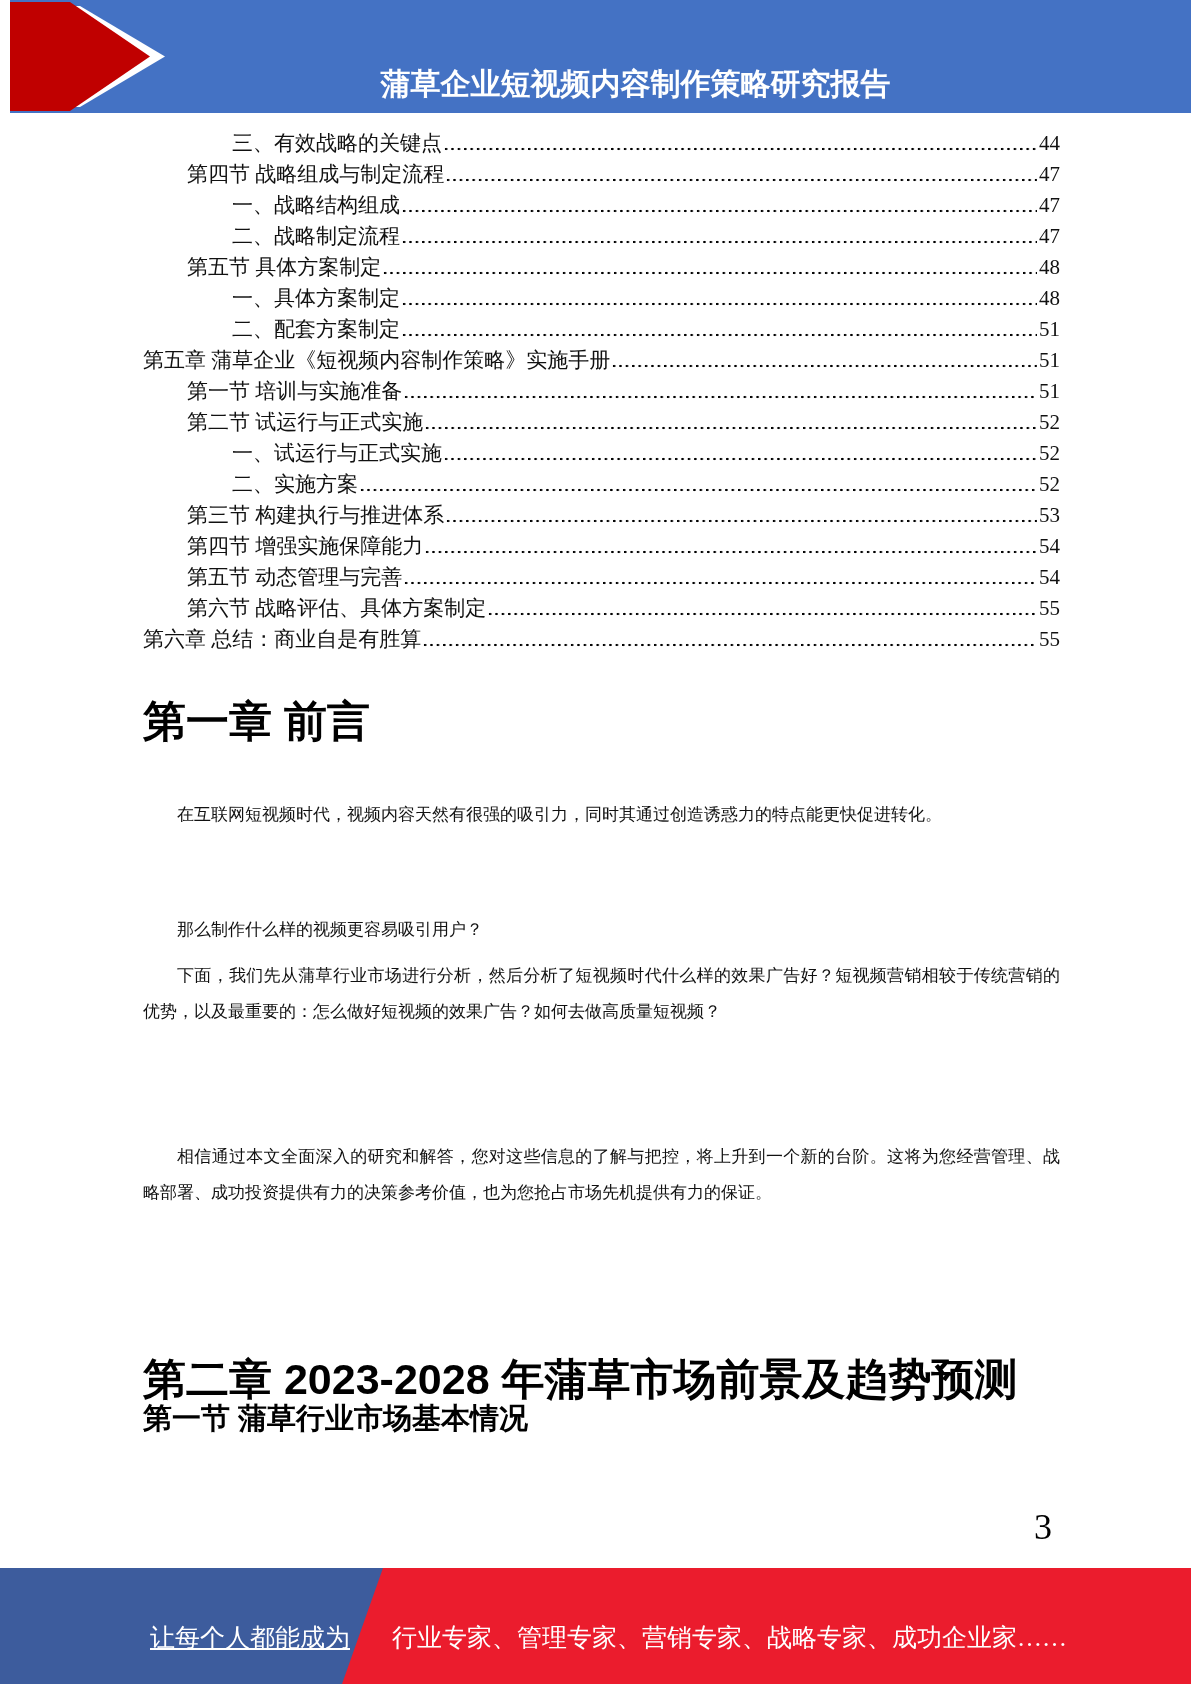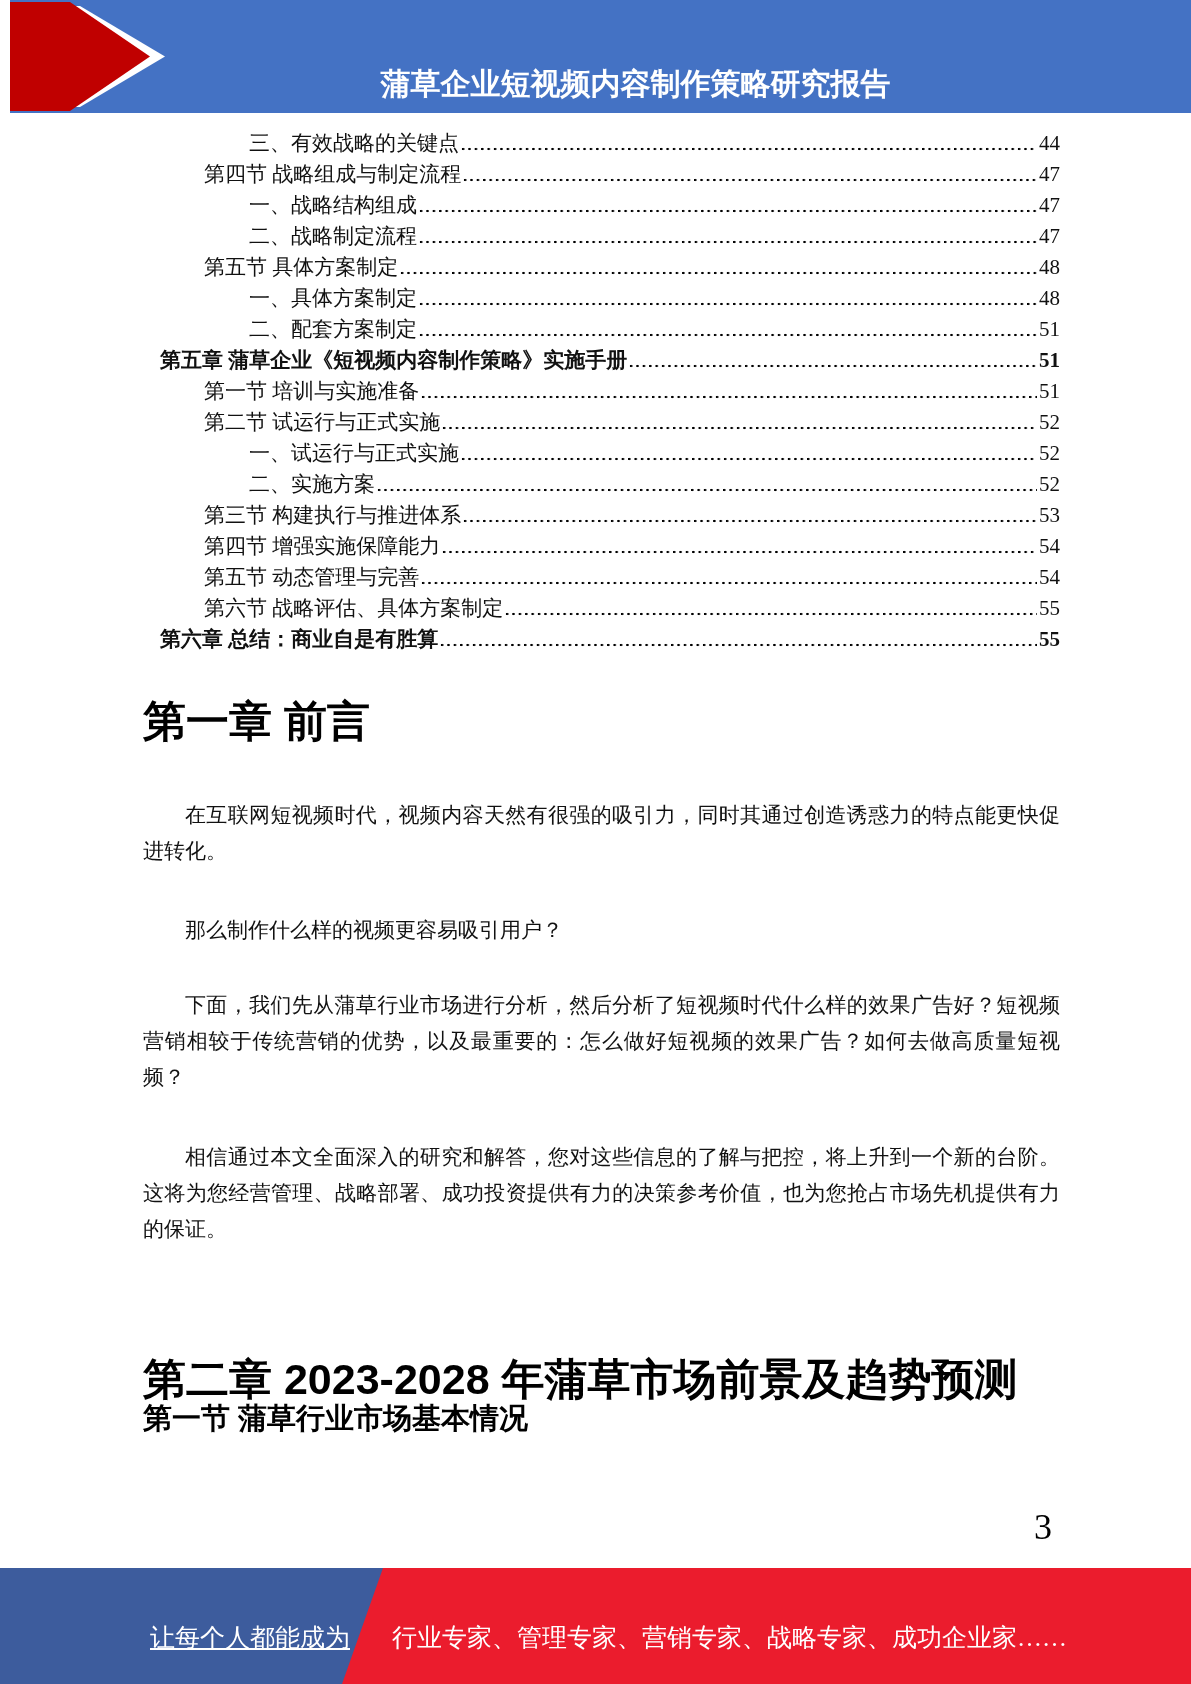--- a/index.html
+++ b/index.html
@@ -22,25 +22,25 @@
     font-weight:bold; font-size:30px; color:#ffffff; white-space:nowrap;
   }
   .header-arrow { position:absolute; left:0; top:0; }
   .header-arrow .wht { fill:#ffffff; }
   .header-arrow .red { fill:var(--arrow-red,#C00000); }
 
   
   .toc { position:absolute; left:143px; top:128px; width:917px; }
   .toc-row {
     display:flex; align-items:baseline;
-    height:31px; line-height:31px; font-size:21px; white-space:nowrap;margin-left:17px;
+    height:31px; line-height:31px; font-size:21px; white-space:nowrap;
   }
   .toc-row.toc-section { padding-left:44px; }
   .toc-row.toc-item    { padding-left:89px; }
-  .toc-row.toc-chapter { font-weight:bold; }
+  .toc-row.toc-chapter { font-weight:normal; }
   .toc-label { flex:0 0 auto; }
   .toc-dots {
     flex:1 1 auto; align-self:flex-end; height:4px; margin:0 2px 8px 2px;
     background-image:radial-gradient(circle at 2px 2px,#000 1.15px,transparent 1.55px);
     background-size:6.4px 4px; background-repeat:repeat-x;
   }
   .toc-page { flex:0 0 auto; }
 
   
   .h-chapter {
@@ -52,26 +52,26 @@
   #h1c { top:699px; }
   #h2c { top:1357px; }
   .h-section {
     position:absolute; left:143px; top:1399px; width:917px;
     font-family:"Liberation Sans","DejaVu Sans",sans-serif;
     font-weight:bold; font-size:29px; line-height:38px; color:#000;
     white-space:nowrap;
   }
   .para {
     position:absolute; left:143px; width:917px; margin:0;
-    font-size:21px; line-height:36px; text-align:justify;
+    font-size:17px; line-height:36px; text-align:justify;
     text-indent:2em; color:#111;
   }
   .para:nth-of-type(1) { top:797px; }
   .para:nth-of-type(2) { top:912px; }
-  .para:nth-of-type(3) { top:987px; }
+  .para:nth-of-type(3) { top:958px; }
   .para:nth-of-type(4) { top:1139px; }
 
   .page-num {
     position:absolute; left:1000px; top:1506px; width:52px;
     font-size:36px; line-height:42px; text-align:right; color:#000;
   }
 
   
   .footer {
     position:absolute; left:0; top:1568px; width:100%; height:116px;

